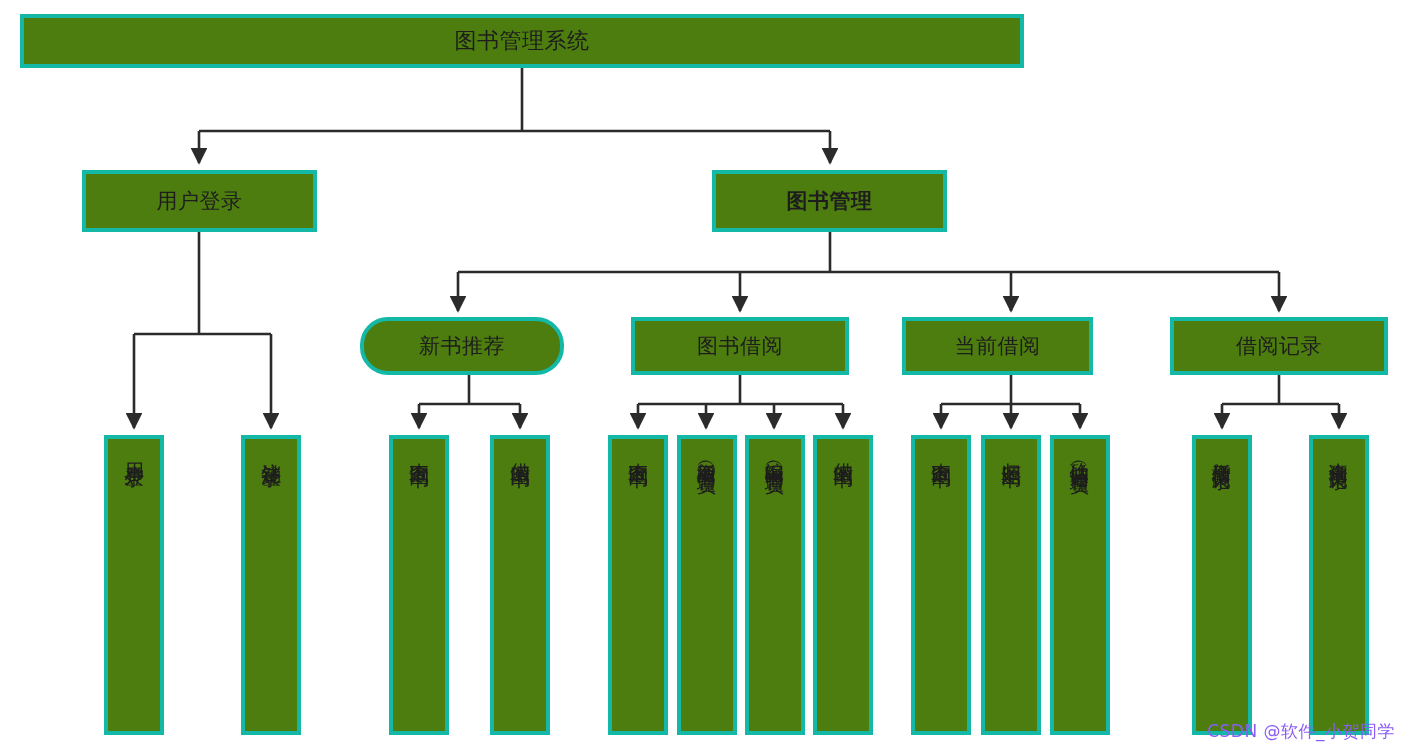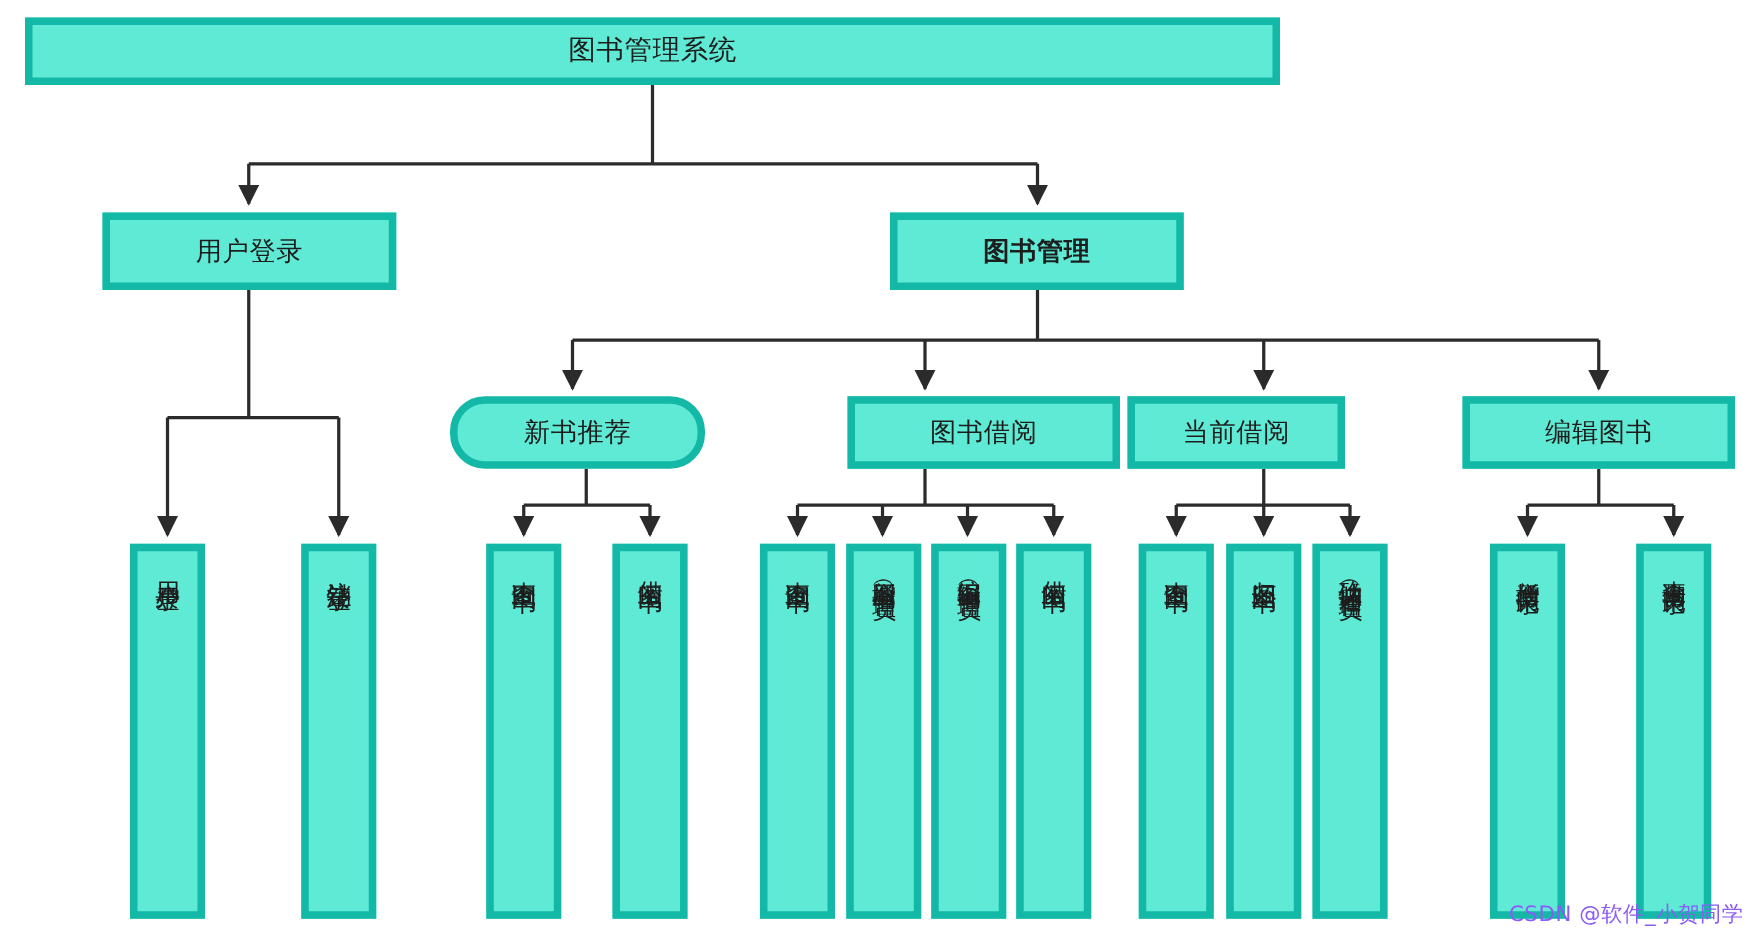--- a/index.html
+++ b/index.html
@@ -22,22 +22,22 @@
     position: absolute;
     left: 0;
     top: 0;
     width: 1405px;
     height: 747px;
     pointer-events: none;
   }
   .node {
     position: absolute;
     box-sizing: border-box;
-    background: #5eead4;
-    border: 6px solid #14b8a6;
+    background: #4d7c0f;
+    border: 4px solid #14b8a6;
     display: flex;
     align-items: center;
     justify-content: center;
     color: #1d1d1d;
   }
   .node .label {
     display: block;
     text-align: center;
     line-height: 1.18;
     white-space: nowrap;
@@ -139,28 +139,28 @@
   <div class="node h" style="left:82px; top:170px; width:235px; height:62px;">
     <span class="label">用户登录</span>
   </div>
   <div class="node h" style="left:712px; top:170px; width:235px; height:62px;font-weight:bold;">
     <span class="label">图书管理</span>
   </div>
 
   <div class="node h" style="left:360px; top:317px; width:204px; height:58px;border-radius:28px;">
     <span class="label">新书推荐</span>
   </div>
-  <div class="node h" style="left:631px; top:317px; width:218px; height:58px;margin-left:47px;">
+  <div class="node h" style="left:631px; top:317px; width:218px; height:58px;">
     <span class="label">图书借阅</span>
   </div>
-  <div class="node h" style="left:902px; top:317px; width:174px; height:58px;">
+  <div class="node h" style="left:902px; top:317px; width:191px; height:58px;">
     <span class="label">当前借阅</span>
   </div>
   <div class="node h" style="left:1170px; top:317px; width:218px; height:58px;">
-    <span class="label">编辑图书</span>
+    <span class="label">借阅记录</span>
   </div>
 
   <div class="node v" style="left:104px; top:435px; width:60px; height:300px;">
     <span class="label">用户登录</span>
   </div>
   <div class="node v" style="left:241px; top:435px; width:60px; height:300px;">
     <span class="label">注销登录</span>
   </div>
 
   <div class="node v" style="left:389px; top:435px; width:60px; height:300px;">

